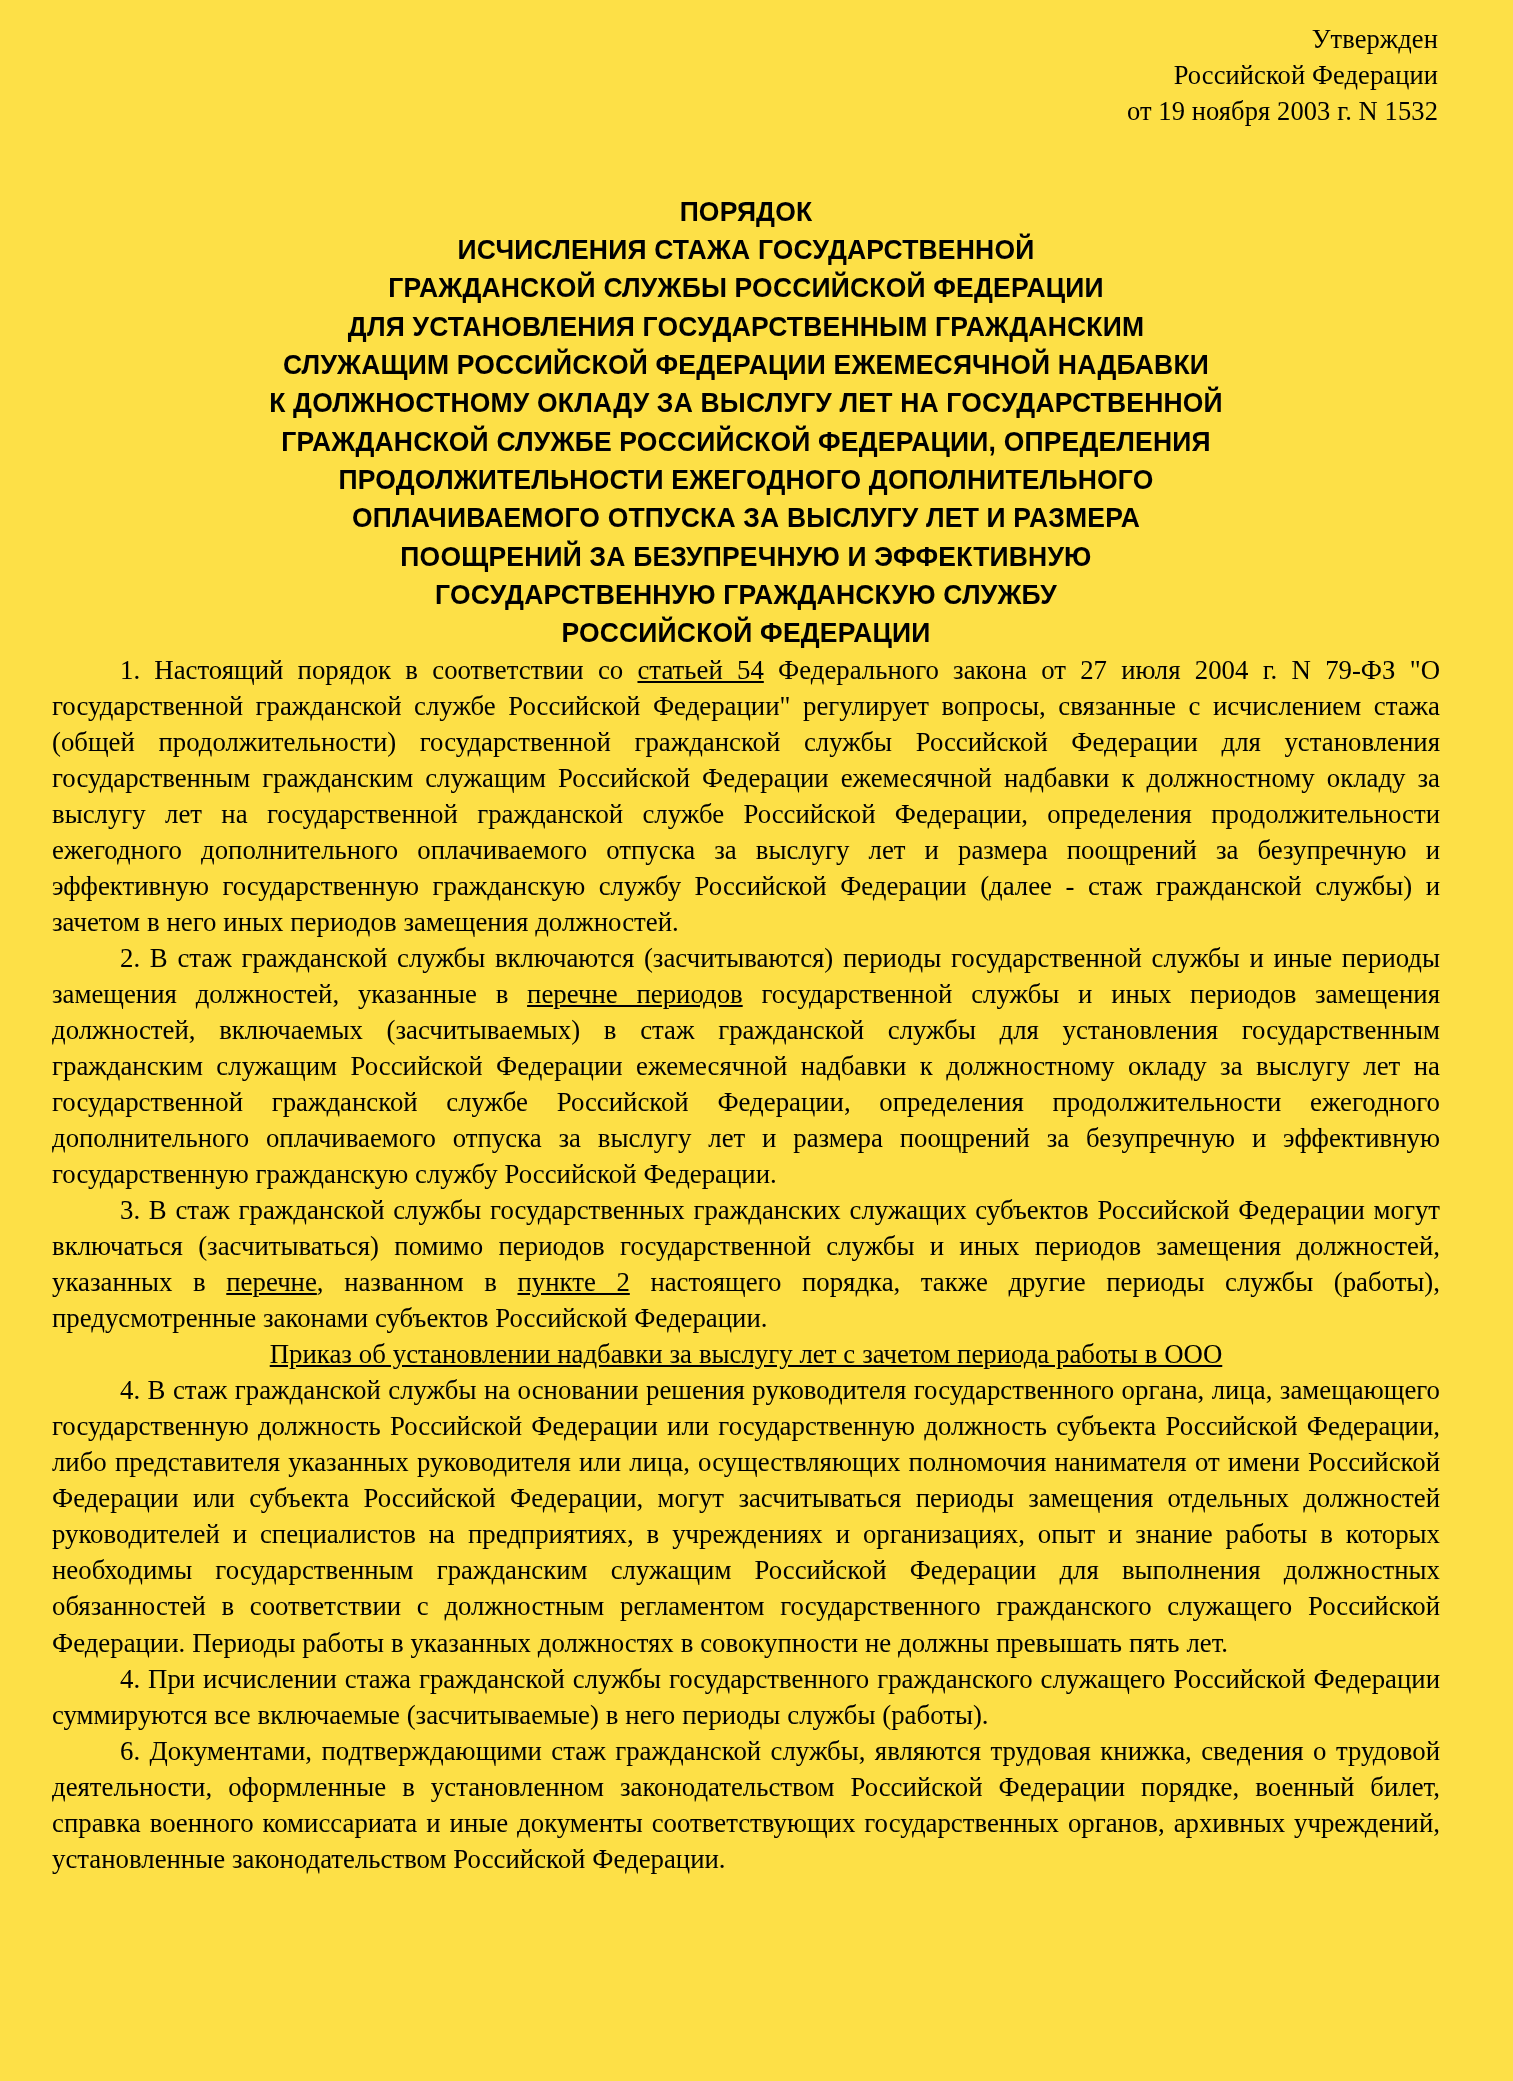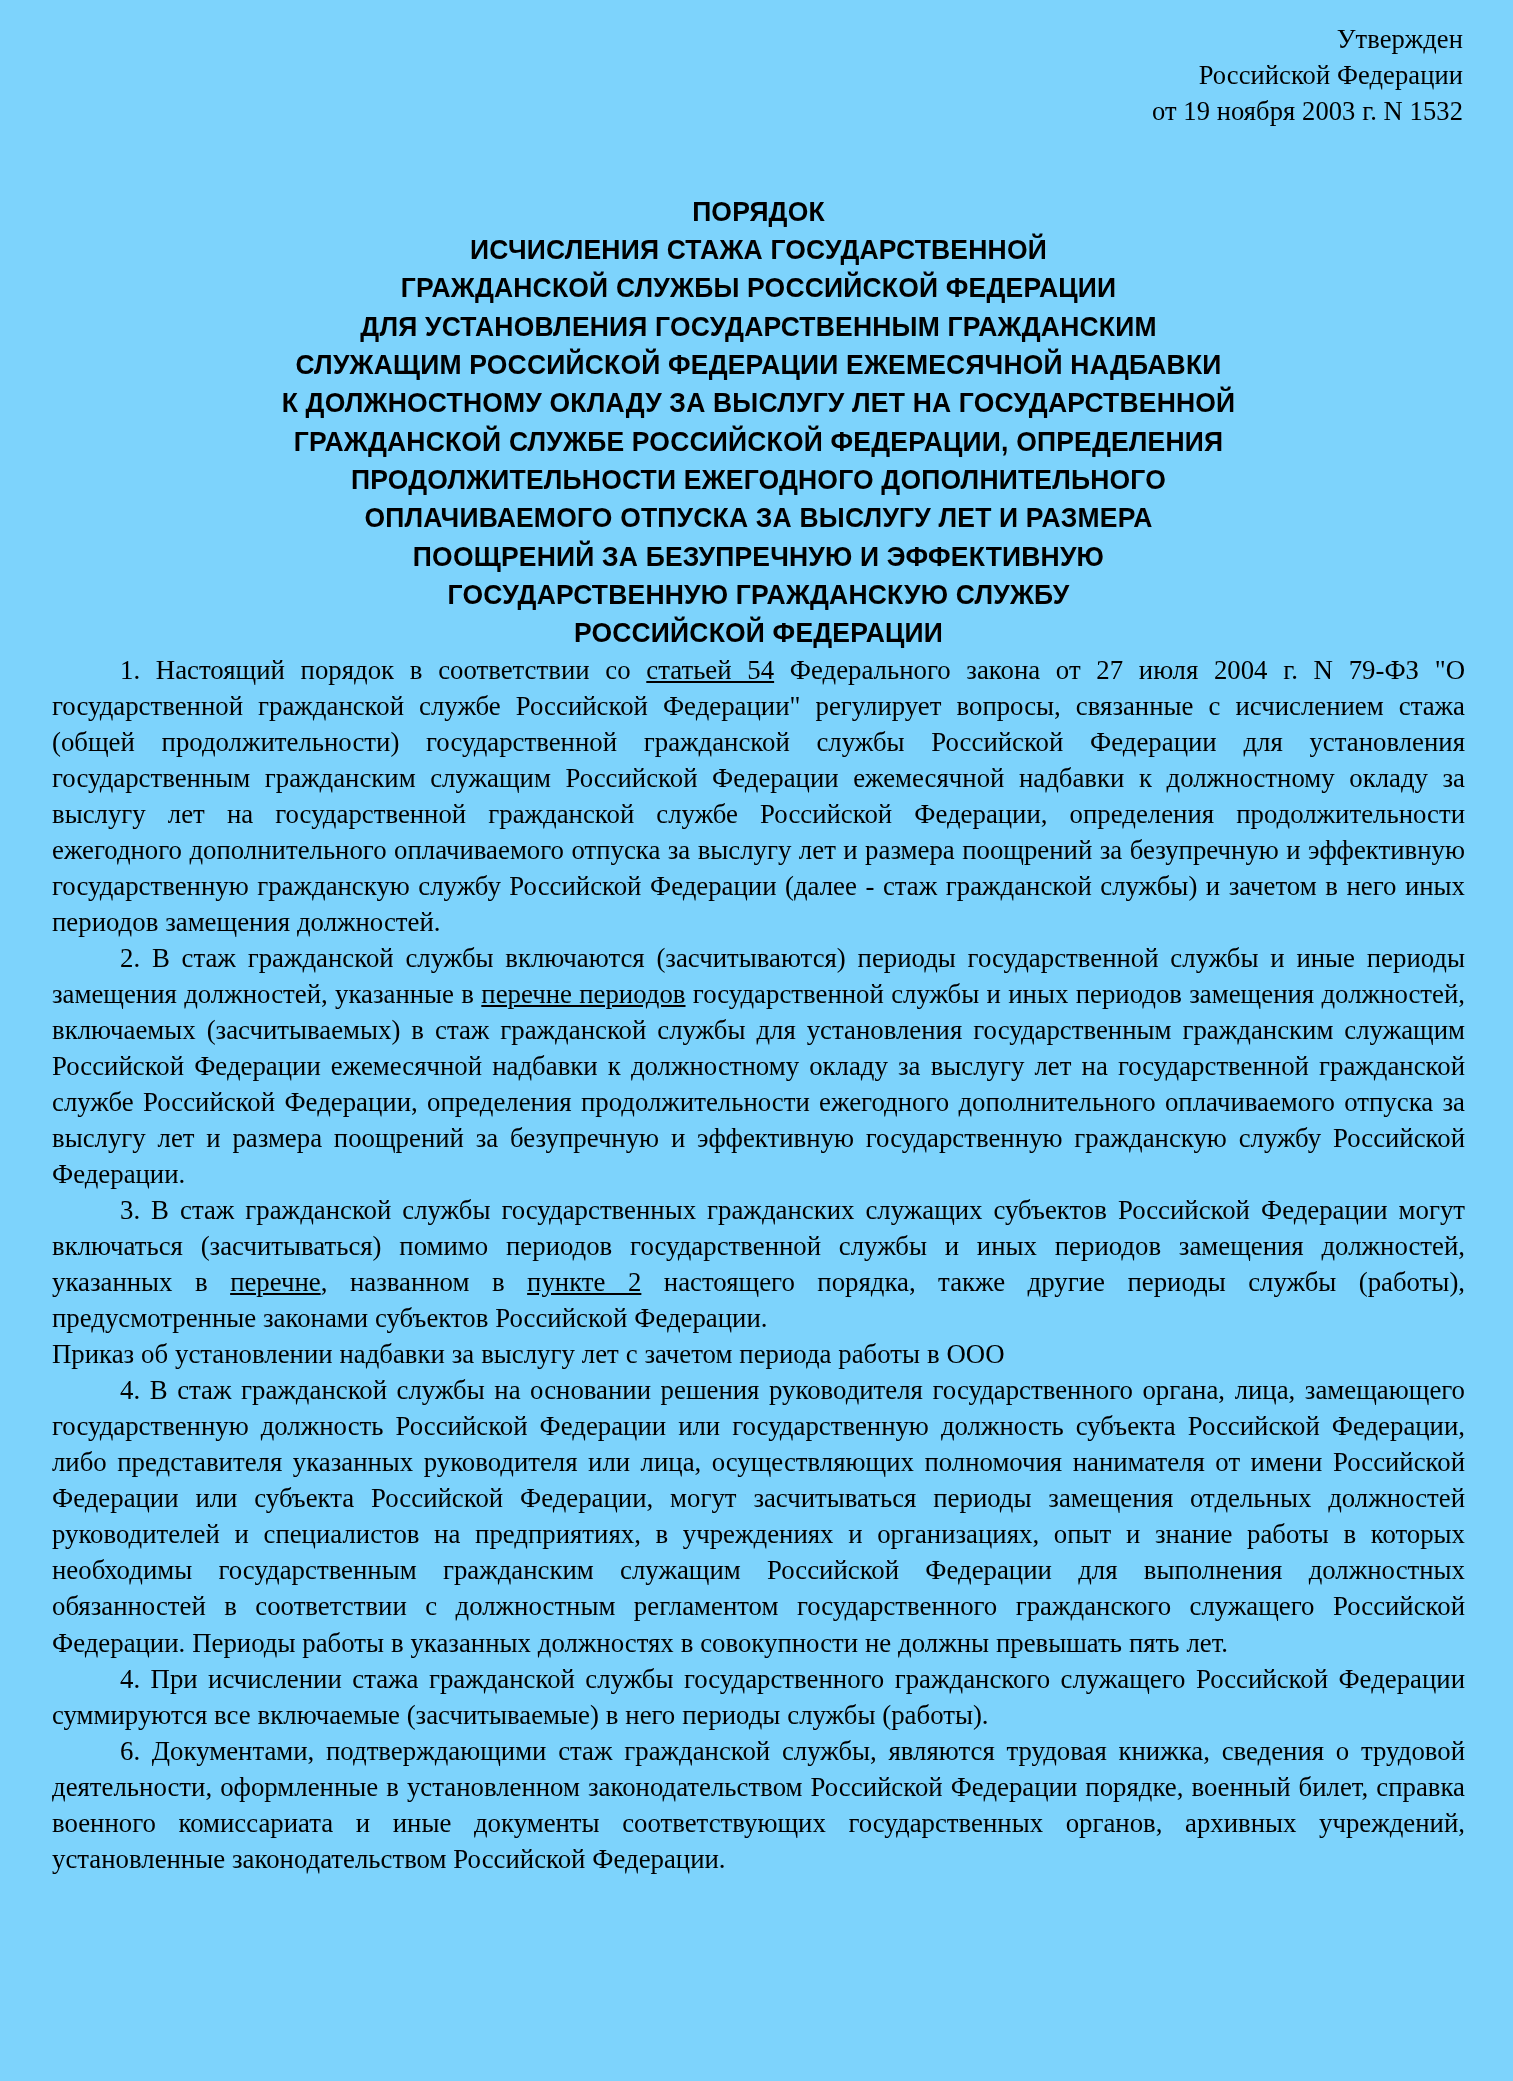--- a/index.html
+++ b/index.html
@@ -11,23 +11,23 @@
   body {
     font-family: "Liberation Serif", "DejaVu Serif", serif;
     color: #000000;
     -webkit-font-smoothing: antialiased;
   }
   .page {
     position: relative;
     width: 1513px;
     min-height: 2081px;
     margin: 0 auto;
-    background: #7dd3fc;
+    background: #fde047;
     box-sizing: border-box;
-    padding: 18px 48px 10px 52px;
+    padding: 18px 73px 10px 52px;
     overflow: hidden;
   }
 
   
   .approval {
     text-align: right;
     font-size: 26.5px;
     line-height: 1.355;
     letter-spacing: 0.1px;
     margin-top: 4px;
@@ -63,21 +63,22 @@
   .para {
     text-align: justify;
     text-justify: inter-word;
     text-indent: 68px;
     margin: 0;
     hyphens: none;
     word-spacing: 0.2px;
   }
   .para.no-indent {
     text-indent: 0;
-    text-align: left;
+    text-align: center;
+    text-decoration: underline;
   }
   .lnk {
     text-decoration: underline;
     text-underline-offset: 2px;
     color: #000000;
   }
 </style>
 </head>
 <body>
 

